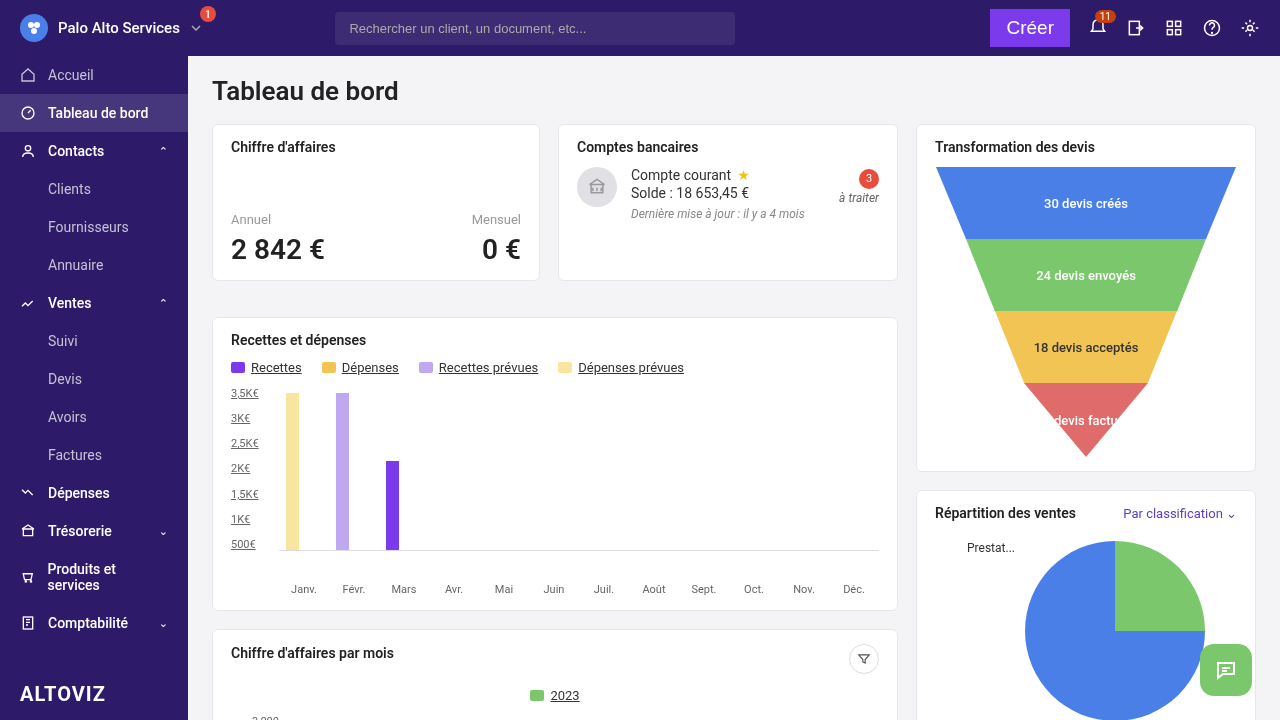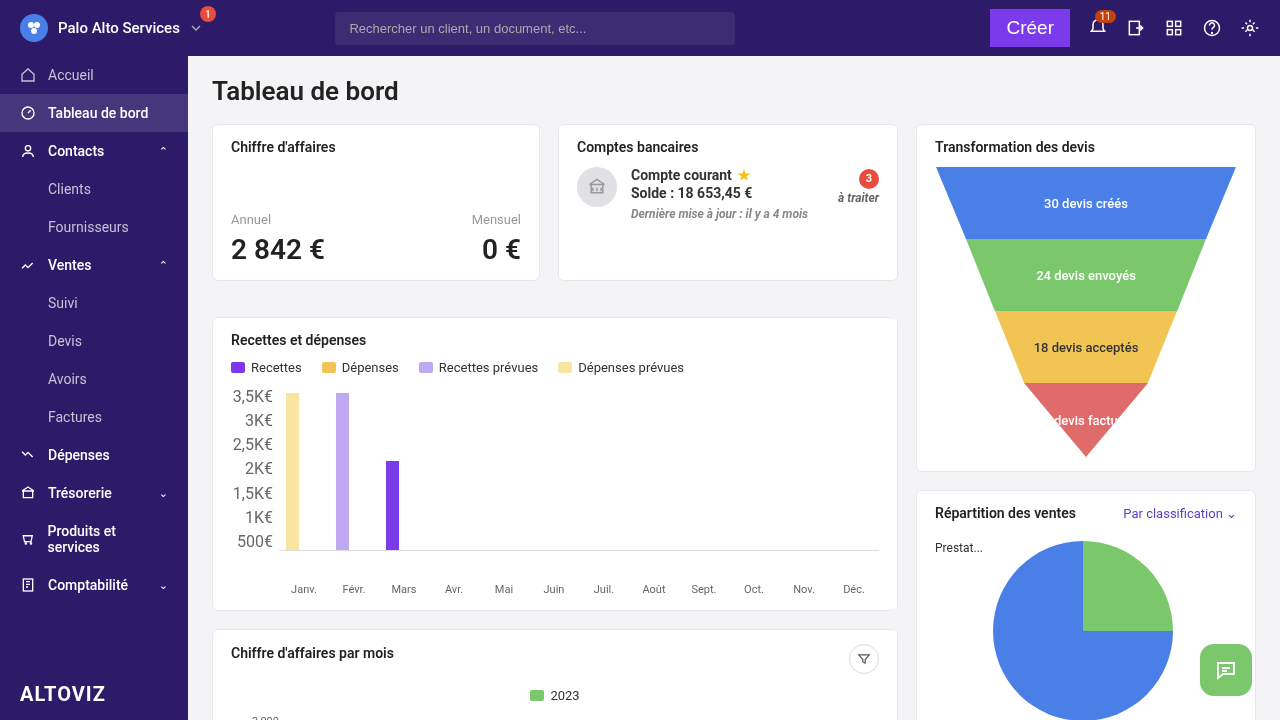--- a/index.html
+++ b/index.html
@@ -31,54 +31,54 @@
 .grid-top { display: flex; gap: 18px; margin-bottom: 18px; align-items: stretch; }
 .card { background: white; border: 1px solid #e6e6ec; border-radius: 6px; padding: 14px 18px; }
 .card-title { font-size: 14px; font-weight: 600; color: #222; margin-bottom: 12px; }
 .ca-card { flex: 0 0 328px; }
 .ca-row { display: flex; gap: 30px; }
 .ca-col { flex: 1; margin-top: 45px; }
 .ca-col.right { text-align: right; }
 .ca-label { font-size: 13px; color: #999; margin-bottom: 6px; }
 .ca-value { font-size: 28px; font-weight: 600; color: #222; }
 .bank-card { flex: 1; }
-.bank-row { display: flex; align-items: flex-start; gap: 14px; font-weight: bold; }
+.bank-row { display: flex; align-items: flex-start; gap: 14px; }
 .bank-icon { width: 40px; height: 40px; border-radius: 50%; background: #e0e0e5; display: flex; align-items: center; justify-content: center; color: #999; }
 .bank-info { flex: 1; }
 .bank-name { font-size: 14px; color: #333; display: flex; align-items: center; gap: 6px; }
 .star { color: #f1c40f; }
 .bank-balance { font-size: 14px; color: #333; margin-top: 2px; }
 .bank-update { font-size: 12px; color: #888; font-style: italic; margin-top: 6px; }
 .bank-badge { text-align: right; }
 .bank-badge .count { background: #e74c3c; color: white; width: 20px; height: 20px; border-radius: 50%; display: inline-flex; align-items: center; justify-content: center; font-size: 11px; }
 .bank-badge .text { font-size: 12px; color: #666; font-style: italic; margin-top: 2px; }
 .content-row { display: flex; gap: 18px; align-items: flex-start; }
 .left-col { flex: 1; display: flex; flex-direction: column; gap: 18px; }
 .right-col { width: 340px; display: flex; flex-direction: column; gap: 18px; }
 .chart-card { }
-.legend { display: flex; gap: 20px; flex-wrap: wrap; margin-bottom: 12px; font-size: 13px; }
+.legend { display: flex; gap: 20px; flex-wrap: wrap; margin-bottom: 12px; font-size: 13px; text-decoration: underline; }
 .legend-item { display: flex; align-items: center; gap: 6px; }
 .legend-swatch { width: 14px; height: 11px; border-radius: 2px; }
 .chart-area { position: relative; height: 190px; display: flex; }
-.y-axis { width: 48px; display: flex; flex-direction: column; justify-content: space-between; text-align: right; padding-right: 6px; font-size: 16px; color: #666; height: 164px; }
+.y-axis { width: 48px; display: flex; flex-direction: column; justify-content: space-between; text-align: left; padding-right: 6px; font-size: 11px; color: #666; height: 164px; text-decoration: underline; }
 .plot { flex: 1; position: relative; height: 164px; border-bottom: 1px solid #ddd; }
 .bars-group { position: absolute; bottom: 0; display: flex; gap: 1px; align-items: flex-end; }
 .bar { width: 13px; }
 .x-axis { display: flex; margin-left: 48px; font-size: 11px; color: #666; margin-top: 6px; }
 .x-tick { flex: 1; text-align: center; }
 .funnel-card { }
 .funnel { position: relative; height: 290px; display: flex; flex-direction: column; align-items: center; }
 .funnel-seg { color: white; font-size: 13px; display: flex; align-items: center; justify-content: center; font-weight: 500; }
 .funnel-seg:nth-child(1) { width: 300px; height: 72px; background: #4a7fe8; clip-path: polygon(0 0, 100% 0, 90% 100%, 10% 100%); }
 .funnel-seg:nth-child(2) { width: 240px; height: 72px; background: #7bc86c; clip-path: polygon(0 0, 100% 0, 88% 100%, 12% 100%); }
 .funnel-seg:nth-child(3) { width: 182px; height: 72px; background: #f1c453; clip-path: polygon(0 0, 100% 0, 84% 100%, 16% 100%); color: #333; }
 .funnel-seg:nth-child(4) { width: 124px; height: 74px; background: #e06b6b; clip-path: polygon(0 0, 100% 0, 50% 100%, 50% 100%); }
 .sales-header { display: flex; justify-content: space-between; align-items: center; }
 .sales-filter { color: #5b3fc7; font-size: 13px; cursor: pointer; }
-.pie-wrap { display: flex; align-items: flex-start; gap: 10px; margin-top: 20px; }
+.pie-wrap { display: flex; align-items: flex-start; gap: 10px; margin-top: 20px; justify-content: center; }
 .pie-label { font-size: 12px; color: #333; }
 .pie { width: 180px; height: 180px; border-radius: 50%; background: conic-gradient(#7bc86c 0 25%, #4a7fe8 25% 100%); position: relative; }
 .ca-month-head { display: flex; justify-content: space-between; align-items: center; }
 .filter-btn { width: 30px; height: 30px; border: 1px solid #ddd; border-radius: 50%; display: flex; align-items: center; justify-content: center; cursor: pointer; }
 .chat-fab { position: fixed; bottom: 24px; right: 28px; width: 52px; height: 52px; background: #7bc86c; border-radius: 14px; display: flex; align-items: center; justify-content: center; color: white; cursor: pointer; }
 svg { display: block; }
 </style>
 </head>
 <body>
 
@@ -158,20 +158,21 @@
           <svg width="16" height="16" viewBox="0 0 24 24" fill="none" stroke="currentColor" stroke-width="2">
             <circle cx="12" cy="8" r="4"></circle>
             <path d="M4 21c0-4 4-6 8-6s8 2 8 6"></path>
           </svg>
           <span>Contacts</span>
         </span>
         <span class="chev">⌃</span>
       </div>
     <div class="nav-sub">Clients</div>
     <div class="nav-sub">Fournisseurs</div>
+    <div class="nav-sub">Annuaire</div>
     <div class="nav-item section">
         <span class="section-row">
           <svg width="16" height="16" viewBox="0 0 24 24" fill="none" stroke="currentColor" stroke-width="2">
             <path d="M3 17l5-5 4 4 7-7"></path>
           </svg>
           <span>Ventes</span>
         </span>
         <span class="chev">⌃</span>
       </div>
     <div class="nav-sub">Suivi</div>

